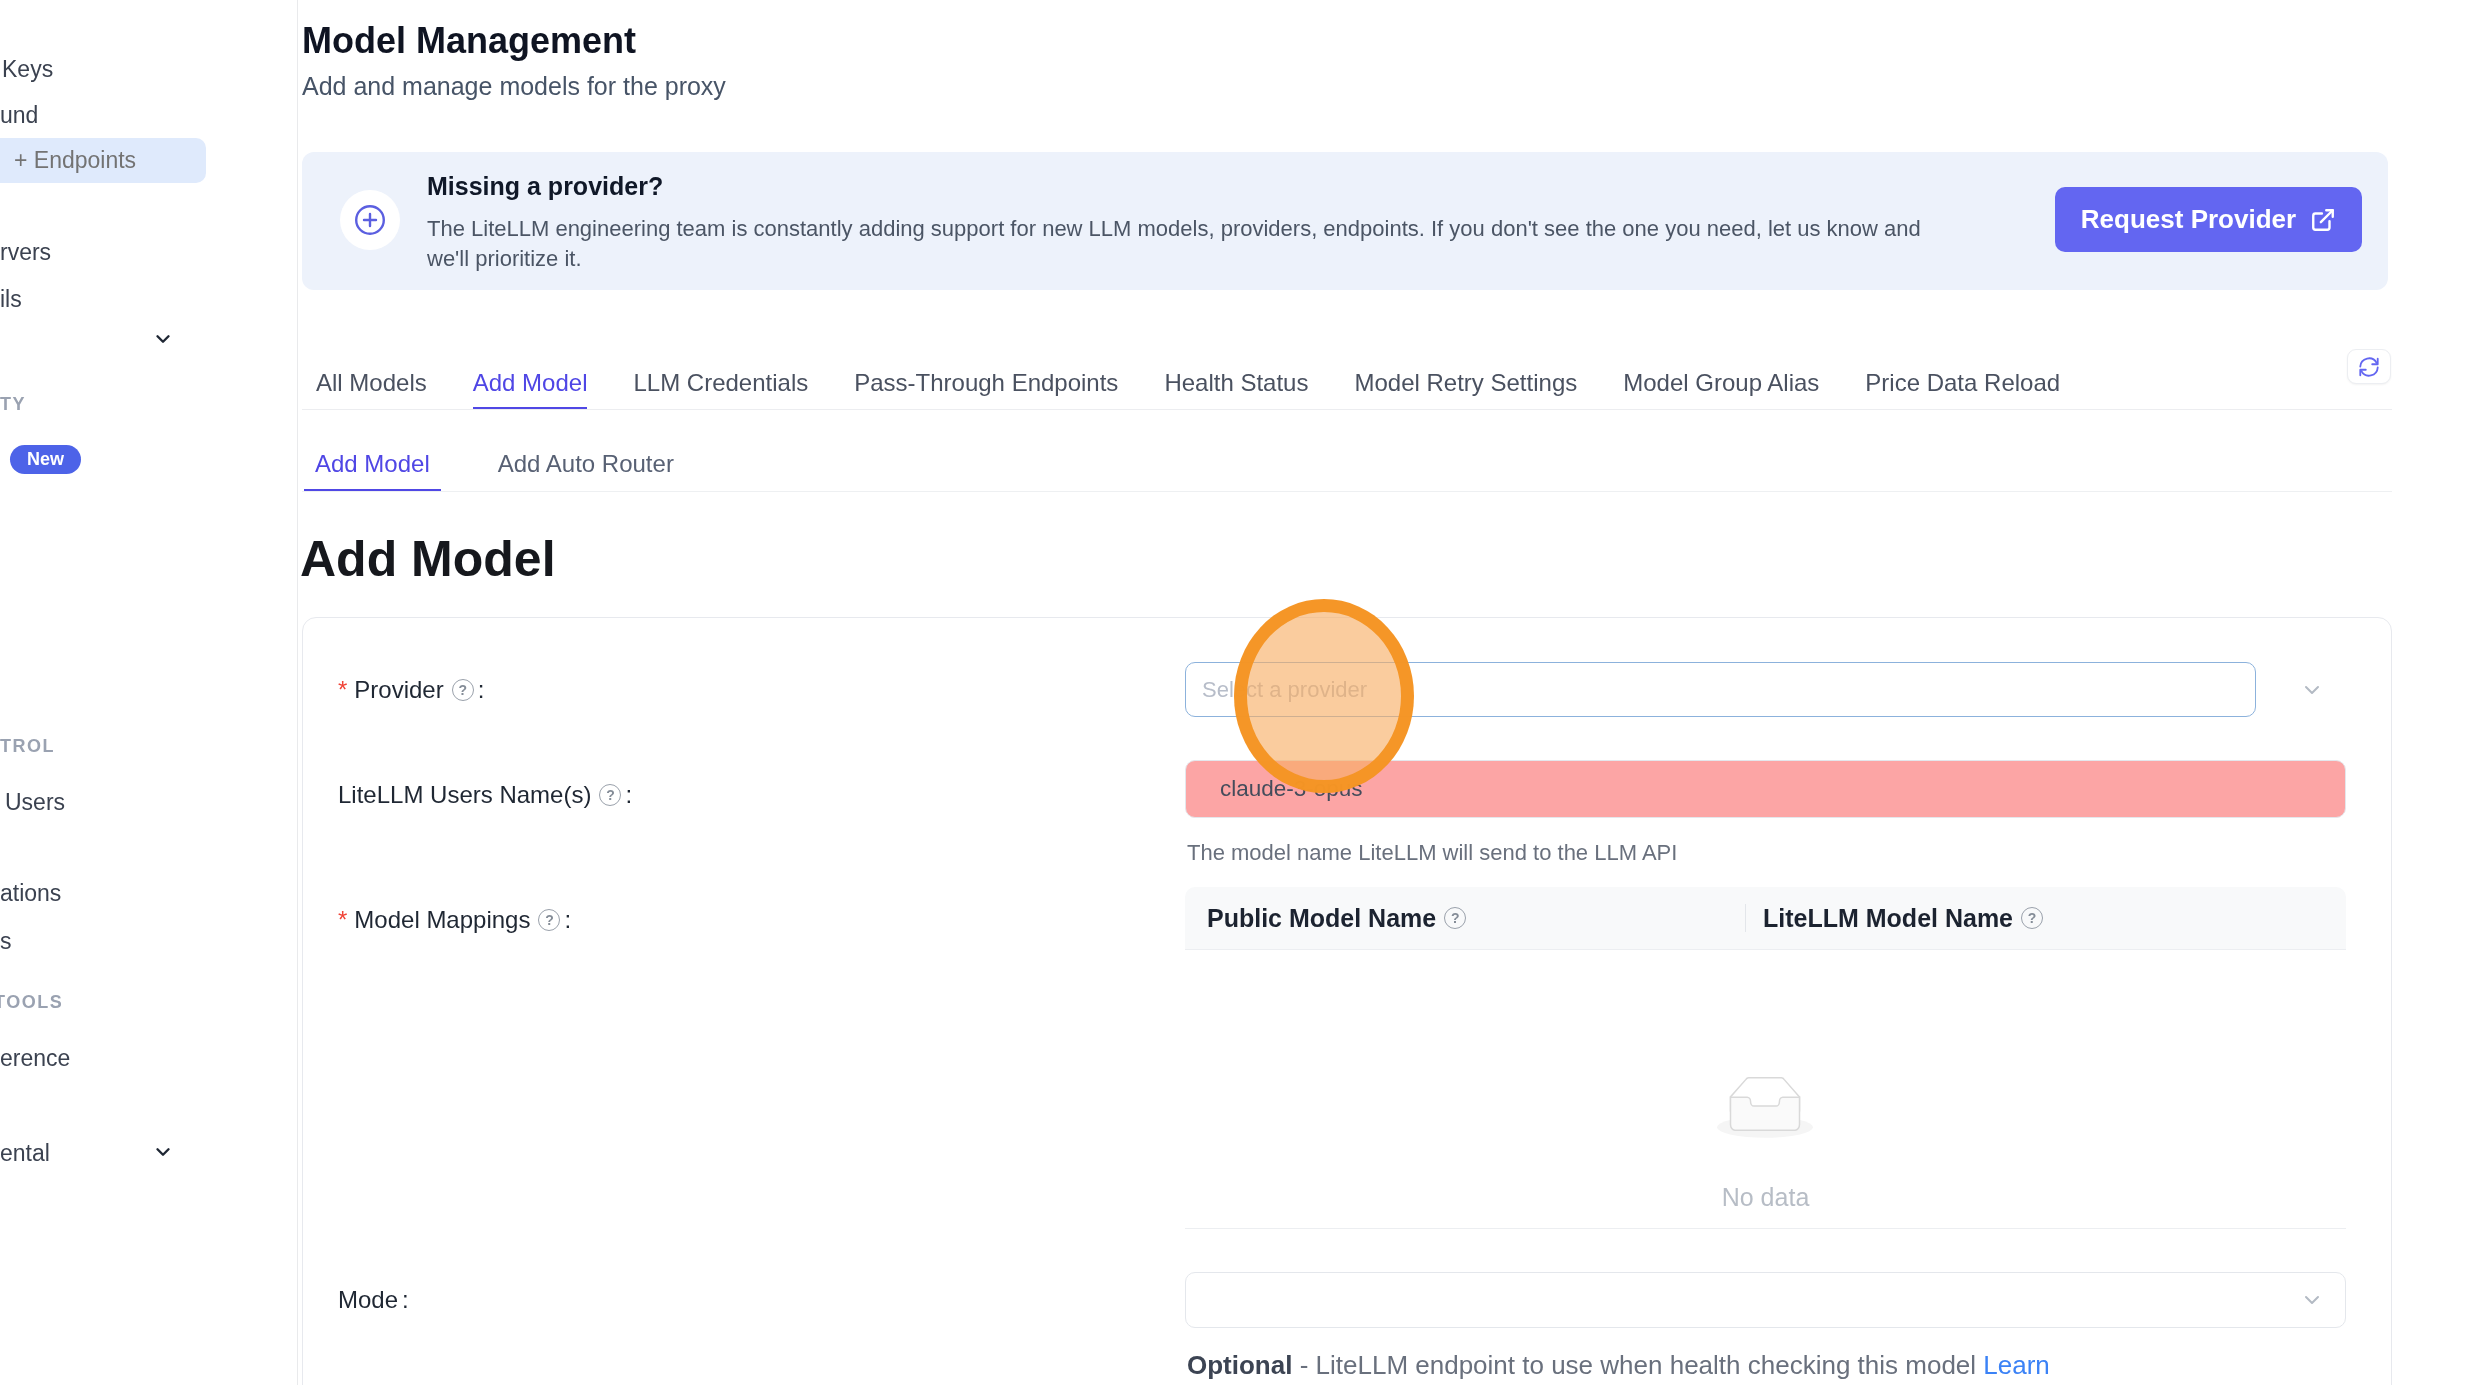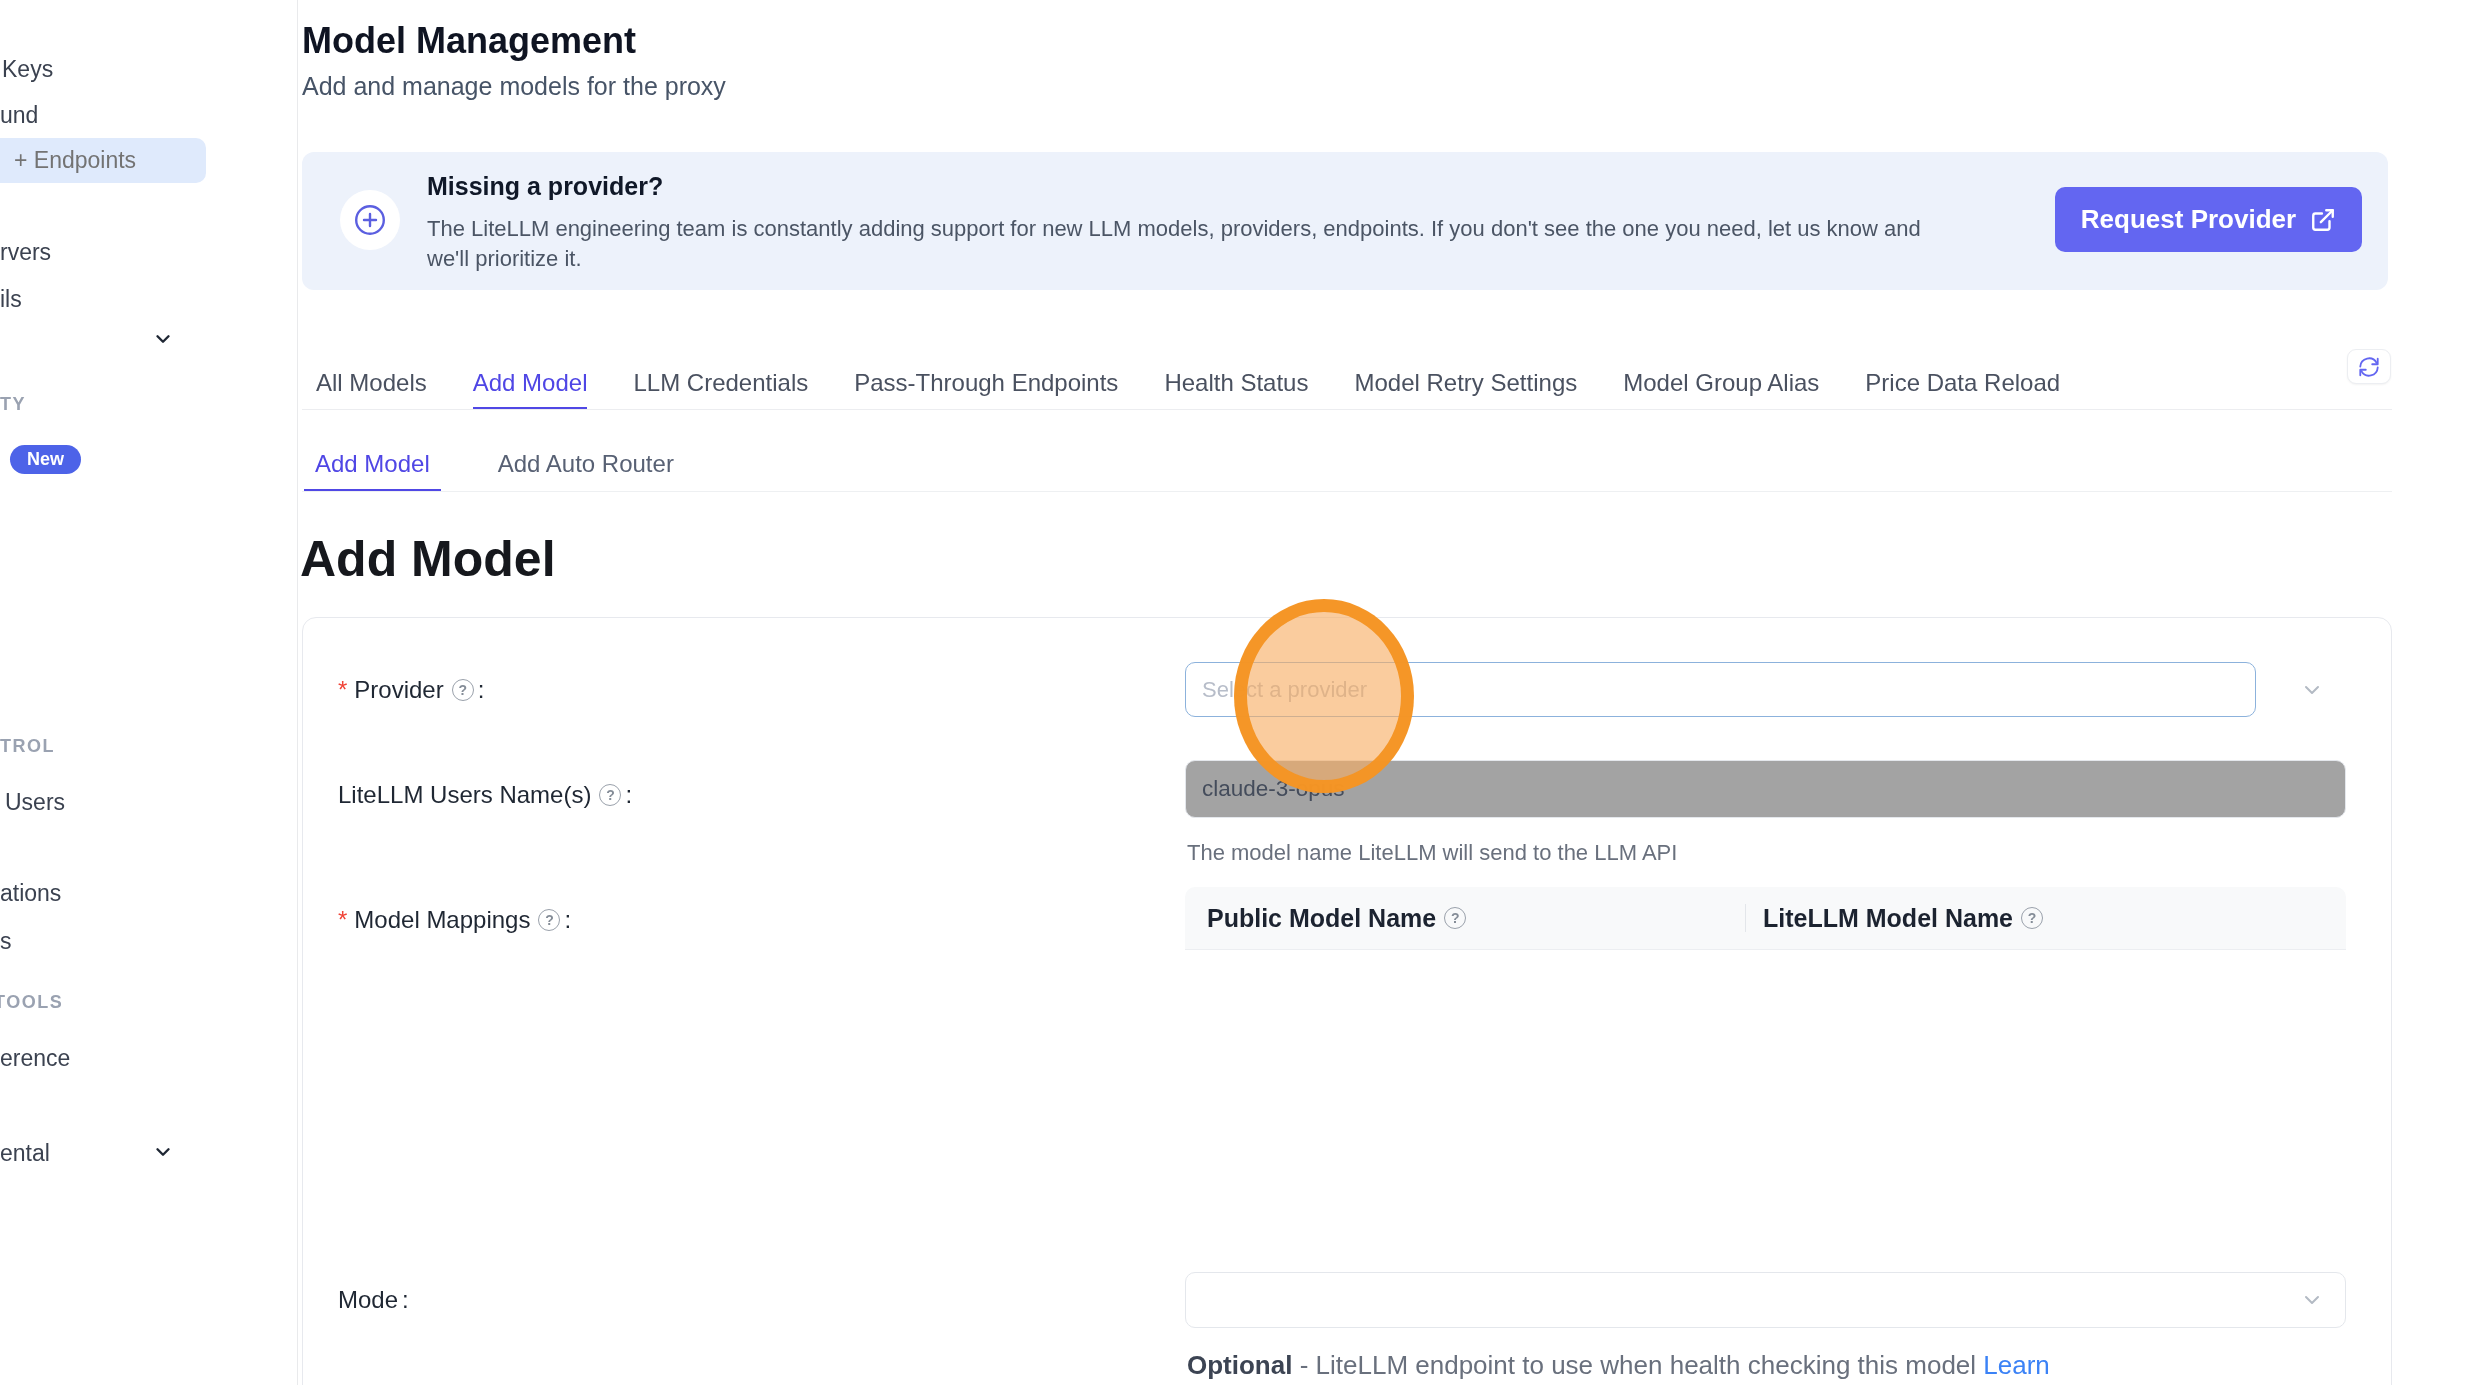--- a/index.html
+++ b/index.html
@@ -99,22 +99,22 @@
   .colon { margin-left: 4px; color: #1f2733; }
 
   .select-box {
     background: #fff; border: 1.5px solid #e4e7ec; border-radius: 10px;
     display: flex; align-items: center; cursor: pointer;
   }
   .select-box.focus-blue { border-color: #8cb2dc; }
   .placeholder { font-size: 22px; color: #b7bdc9; padding-left: 16px; }
   .text-input {
     width: 1161px; height: 58px; border: 1.5px solid #e4e7ec; border-radius: 10px;
-    font-size: 22.5px; color: #444c5b; padding-left: 16px; outline: none;
-    font-family: "Liberation Sans", sans-serif; background: #a3a3a3;
+    font-size: 22.5px; color: #444c5b; padding-left: 34px; outline: none;
+    font-family: "Liberation Sans", sans-serif; background: #fca5a5;
   }
   .chev { position: absolute; width: 24px; height: 24px; }
   .help-text { font-size: 22px; color: #69707d; white-space: nowrap; }
 
   
   .mtable { left: 1185px; top: 887px; width: 1161px; }
   .mtable-head {
     height: 63px; background: #f8f9fa; border-bottom: 1px solid #eceef1;
     border-radius: 10px 10px 0 0; display: flex; align-items: center; position: relative;
   }
@@ -253,20 +253,32 @@
     <div class="mtable-col" style="padding-left:22px; width:560px;">
       <span>Public Model Name</span>
       <span class="qicon">?</span>
     </div>
     <div class="mtable-col" style="padding-left:18px;">
       <span>LiteLLM Model Name</span>
       <span class="qicon">?</span>
     </div>
     <div class="col-div"></div>
   </div>
+  <div class="mtable-body">
+    <svg style="position:absolute; left:532px; top:126px;" width="96" height="62" viewBox="0 0 64 41">
+      <g transform="translate(0 1)" fill="none" fill-rule="evenodd">
+        <ellipse fill="#f5f5f5" cx="32" cy="33" rx="32" ry="7"></ellipse>
+        <g fill-rule="nonzero" stroke="#d9d9d9">
+          <path d="M55 12.76L44.854 1.258C44.367.474 43.656 0 42.907 0H21.093c-.749 0-1.46.474-1.947 1.257L9 12.761V22h46v-9.24z"></path>
+          <path d="M41.613 15.931c0-1.605.994-2.93 2.227-2.931H55v18.137C55 33.26 53.68 35 52.05 35h-40.1C10.32 35 9 33.259 9 31.137V13h11.16c1.233 0 2.227 1.323 2.227 2.928v.022c0 1.605 1.005 2.901 2.237 2.901h14.752c1.232 0 2.237-1.308 2.237-2.913v-.007z" fill="#fafafa"></path>
+        </g>
+      </g>
+    </svg>
+    <div class="nodata">No data</div>
+  </div>
 </div>
 
 <div class="abs form-label" style="left:338px; top:1286px;">
   <span>Mode</span>
   <span class="colon">:</span>
 </div>
 <div class="abs select-box" style="left:1185px; top:1272px; width:1161px; height:56px;"></div>
 <svg class="abs chev" style="left:2300px; top:1288px;" viewBox="0 0 24 24" fill="none" stroke="#b3bac4" stroke-width="2" stroke-linecap="round" stroke-linejoin="round">
     <path d="m6 9 6 6 6-6"></path>
   </svg>

